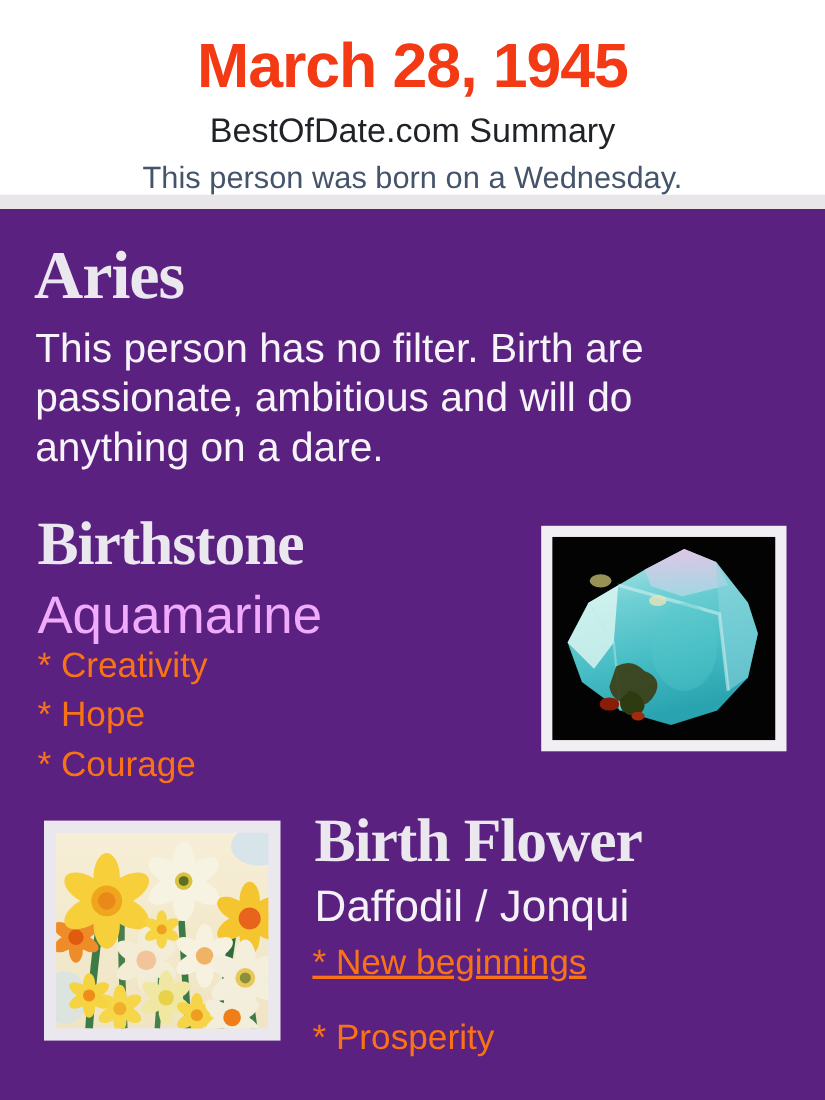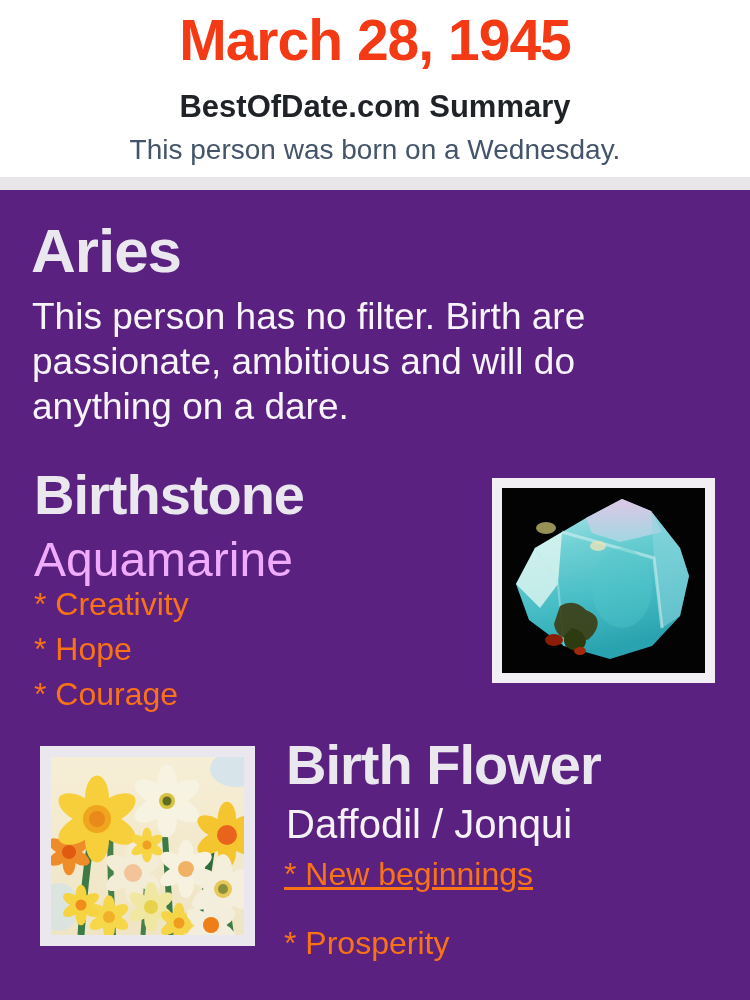--- a/index.html
+++ b/index.html
@@ -10,28 +10,28 @@
     position:relative;
     width:750px; height:1000px;
     margin:0 auto;
     background:#ffffff;
     overflow:hidden;
   }
 
   
   .header { text-align:center; }
   .page-title {
-    padding-top:12px;
+    padding-top:32px;
     font-size:57px; font-weight:700; line-height:1.0;
     color:#f43a14;
     letter-spacing:-1px;
   }
   .site-subtitle {
-    margin-top:20px;
-    font-size:31px; font-weight:700;
+    margin-top:12px;
+    font-size:31px; font-weight:400;
     color:#1f2227;
   }
   .born-note {
     margin-top:9px;
     font-size:28px; font-weight:400;
     color:#44546a;
   }
   .divider {
     position:absolute; left:0; top:177px;
     width:750px; height:13px;
@@ -41,20 +41,21 @@
   
   .purple {
     position:absolute; left:0; top:190px;
     width:750px; height:810px;
     background:#5a2180;
     color:#f8f5fa;
   }
   .h-big {
     font-weight:700; color:#ebe7ef; line-height:1.0;
     letter-spacing:-1px;
+    font-family:Liberation Serif, serif;
   }
   .zodiac-sign   { position:absolute; left:31px;  top:30px;  font-size:62px; }
   .zodiac-desc   {
     position:absolute; left:32px; top:104px;
     width:565px;
     font-size:37px; line-height:1.22; font-weight:400;
     color:#f7f4f9;
   }
 
   .birthstone-heading { position:absolute; left:34px; top:277px; font-size:56px; }

